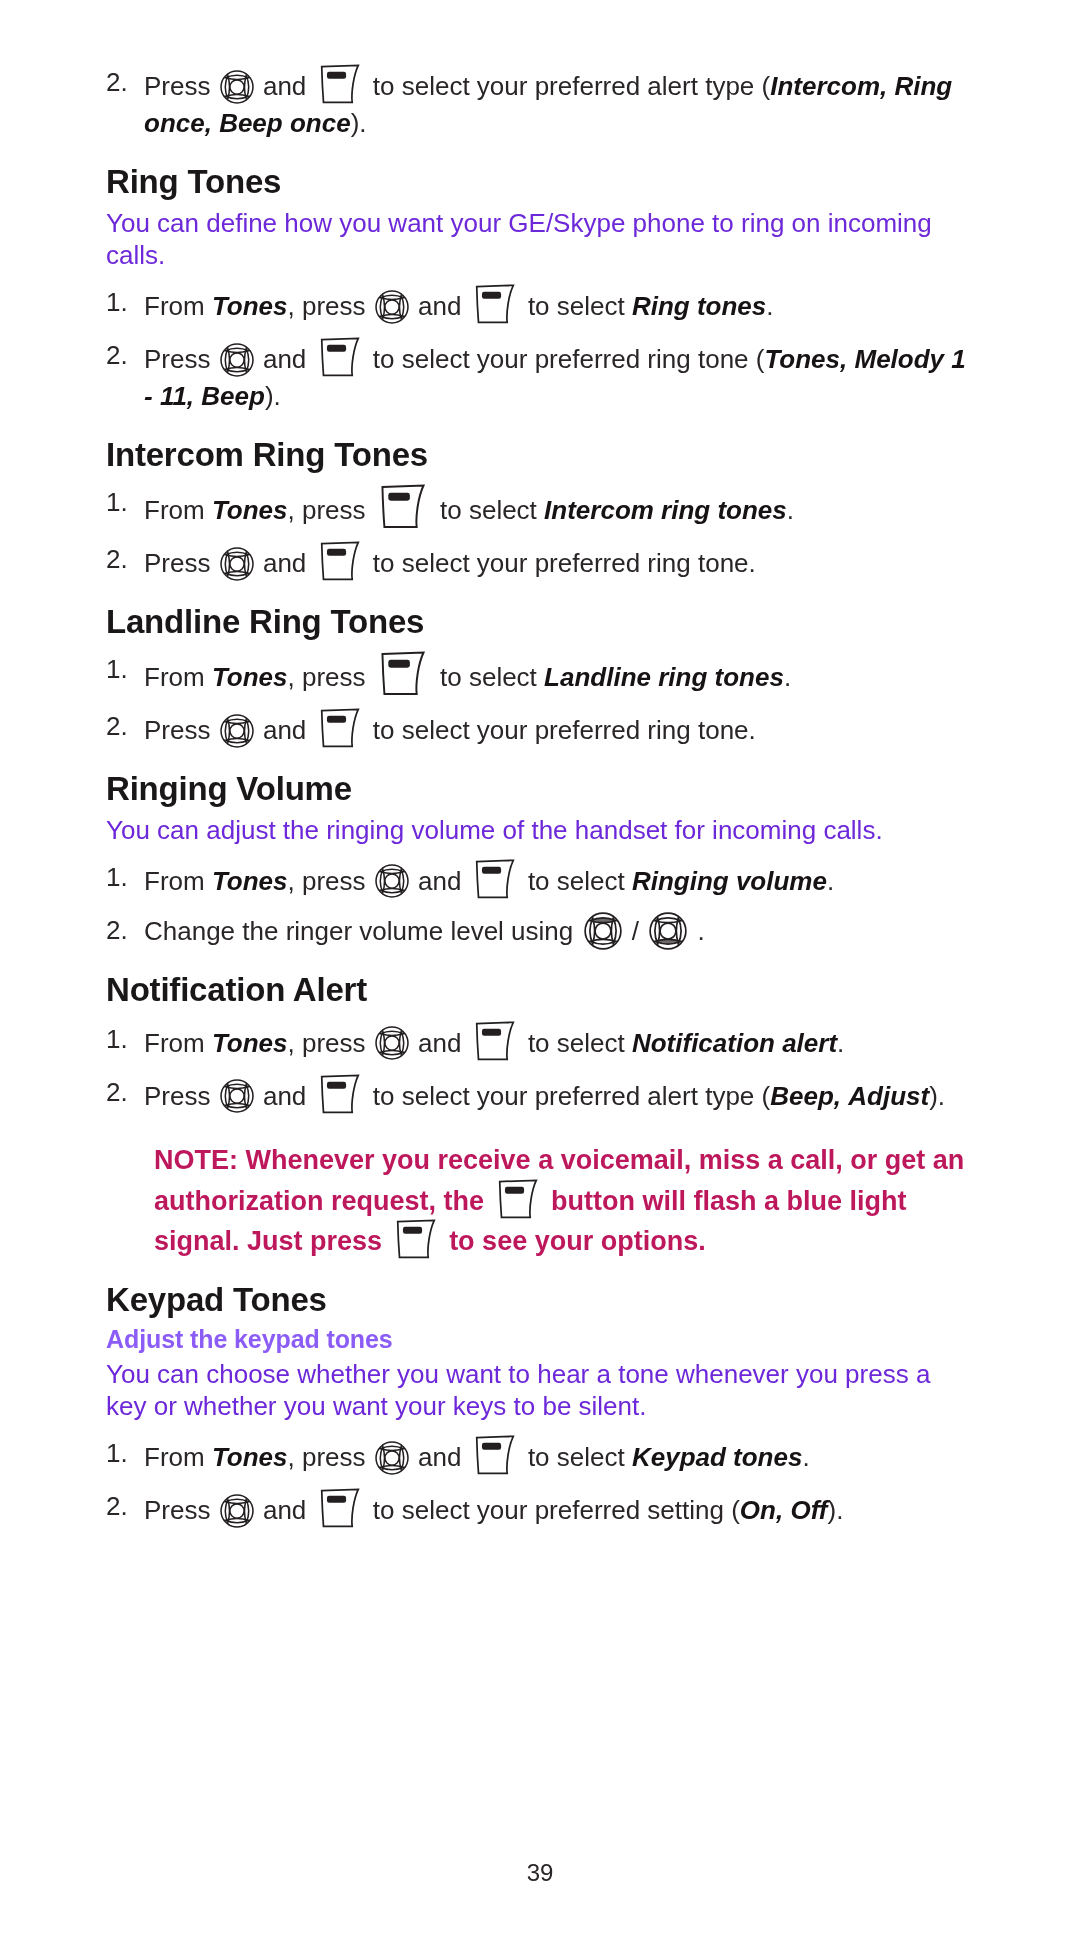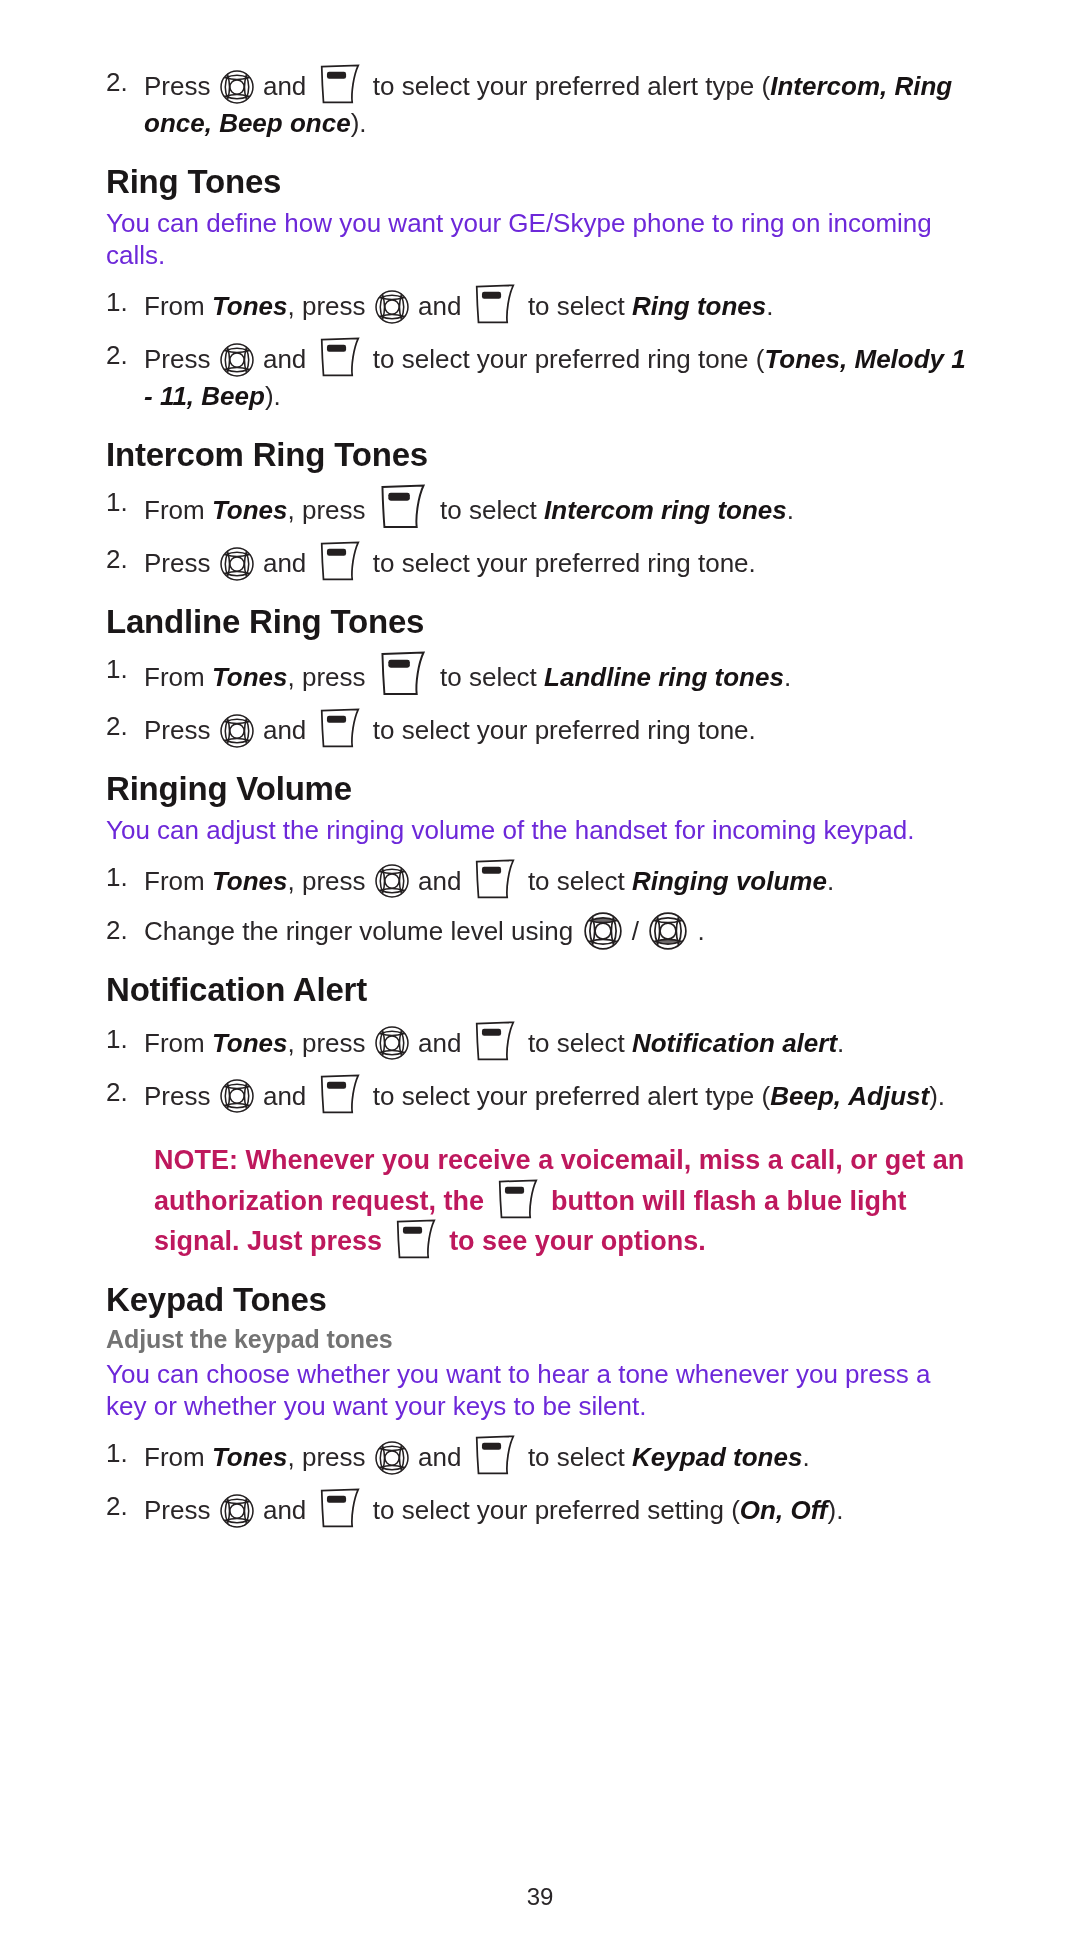--- a/index.html
+++ b/index.html
@@ -37,21 +37,21 @@
     margin: 22px 0 6px 0;
     line-height: 1.12;
     color: #1a1718;
   }
   .h3 {
     font-size: 25px;
     font-weight: bold;
     letter-spacing: -0.1px;
     margin: 6px 0 4px 0;
     line-height: 1.15;
-    color: #737373;
+    color: #8b5cf6;
   }
   .body-p {
     font-size: 26px;
     line-height: 1.25;
     margin: 4px 0 6px 0;
     color: #6d28d9;
     font-weight: 300;
   }
   .step {
     display: block;
@@ -81,21 +81,21 @@
     font-weight: bold;
     line-height: 1.33;
     margin: 28px 0 14px 0;
     padding-left: 48px;
     color: #be185d;
   }
   .pagenum {
     position: absolute;
     left: 0;
     right: 0;
-    bottom: 36px;
+    bottom: 60px;
     text-align: center;
     font-size: 24px;
     color: #2a2628;
     font-weight: 300;
   }
 
   
   .icon {
     display: inline-block;
     vertical-align: -0.30em;
@@ -242,21 +242,21 @@
             <use href="#sym-nav"></use>
           </svg></span>
       <span>and</span>
       <span class="icon icon-soft"><svg viewBox="0 0 100 92" width="46" height="40">
             <use href="#sym-soft"></use>
           </svg></span>
       <span>to select your preferred ring tone.</span>
     </p>
 
     <h2 class="h2">Ringing Volume</h2>
-    <p class="body-p">You can adjust the ringing volume of the handset for incoming keypad.</p>
+    <p class="body-p">You can adjust the ringing volume of the handset for incoming calls.</p>
 
     <p class="step">
       <span class="num">1.</span><span>From</span>
       <b class="term">Tones</b><span>, press</span>
       <span class="icon icon-nav"><svg viewBox="0 0 100 100" width="34" height="34">
             <use href="#sym-nav"></use>
           </svg></span>
       <span>and</span>
       <span class="icon icon-soft"><svg viewBox="0 0 100 92" width="46" height="40">
             <use href="#sym-soft"></use>

